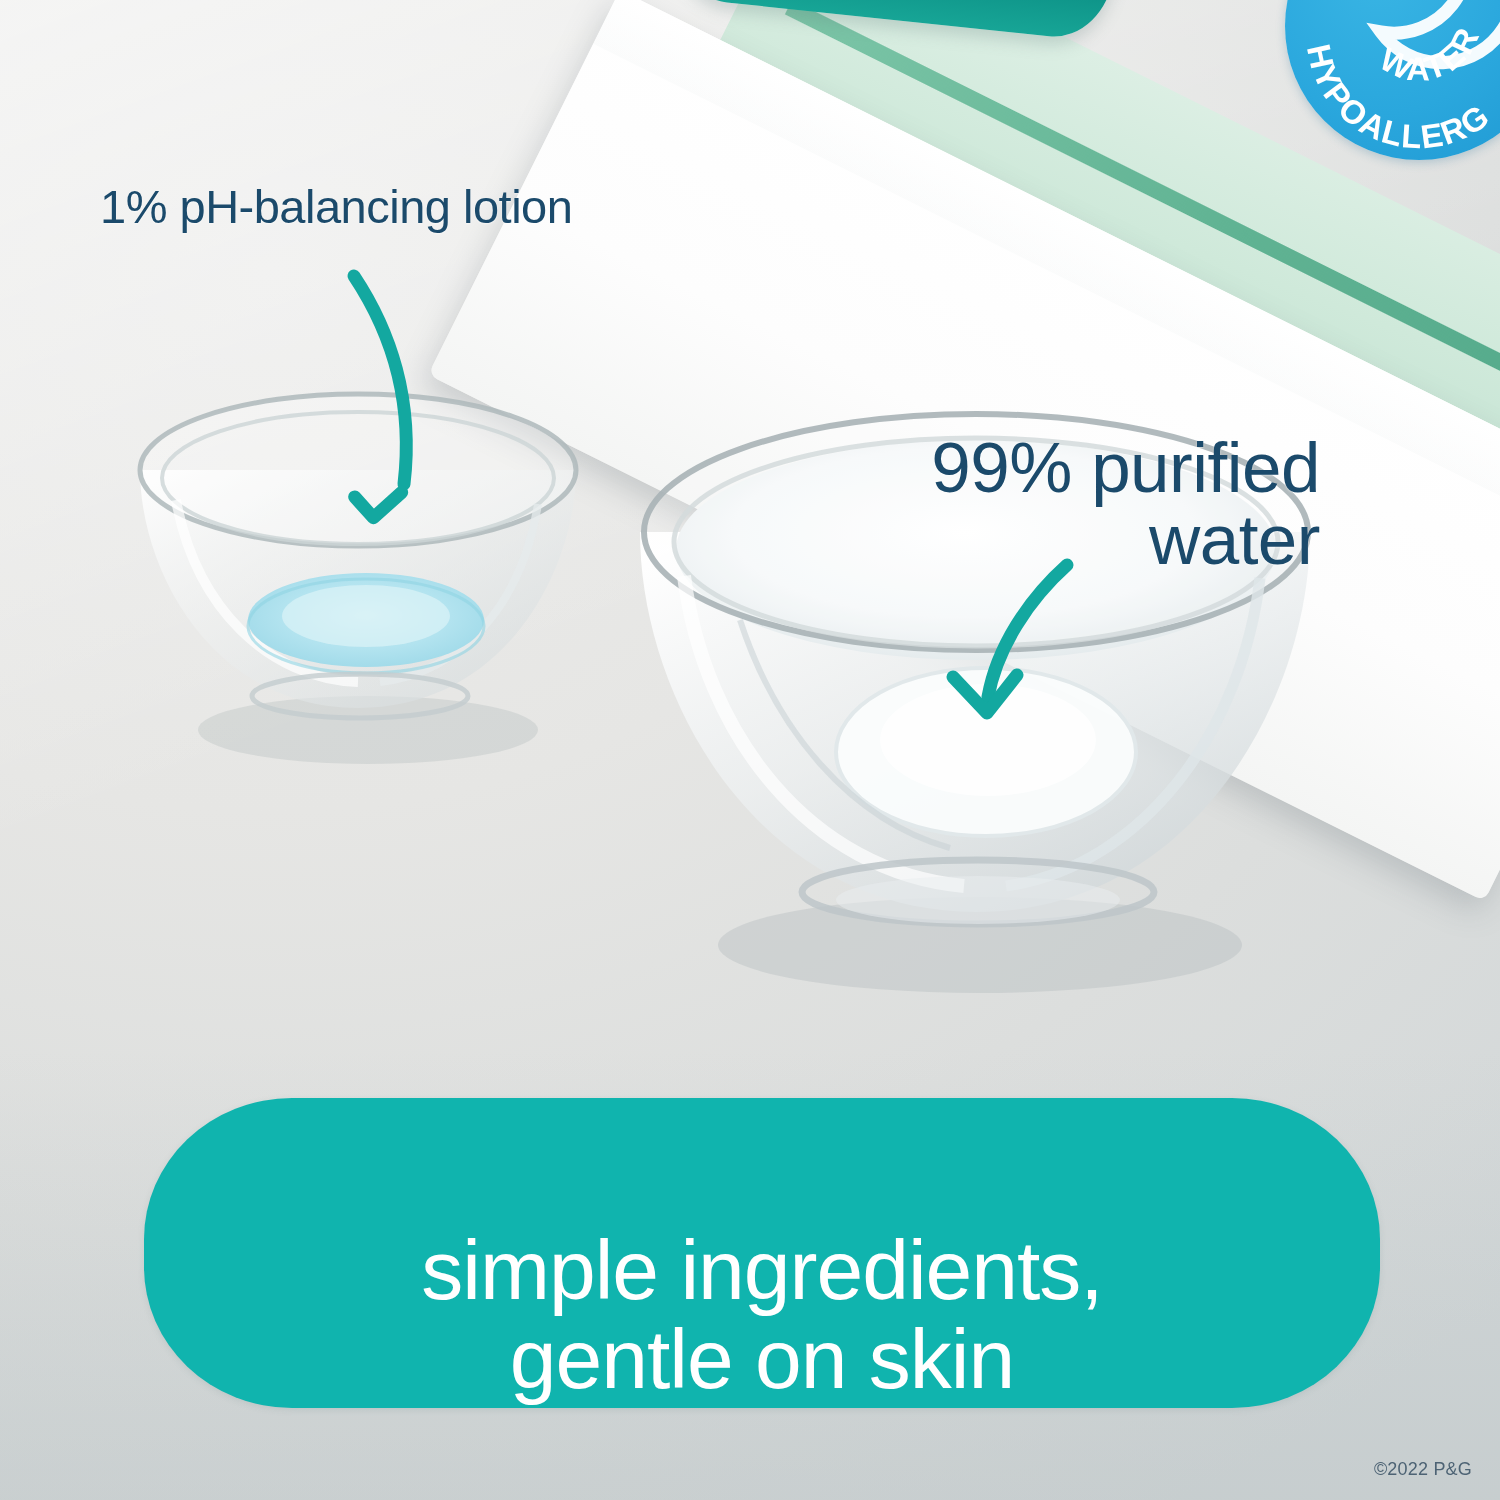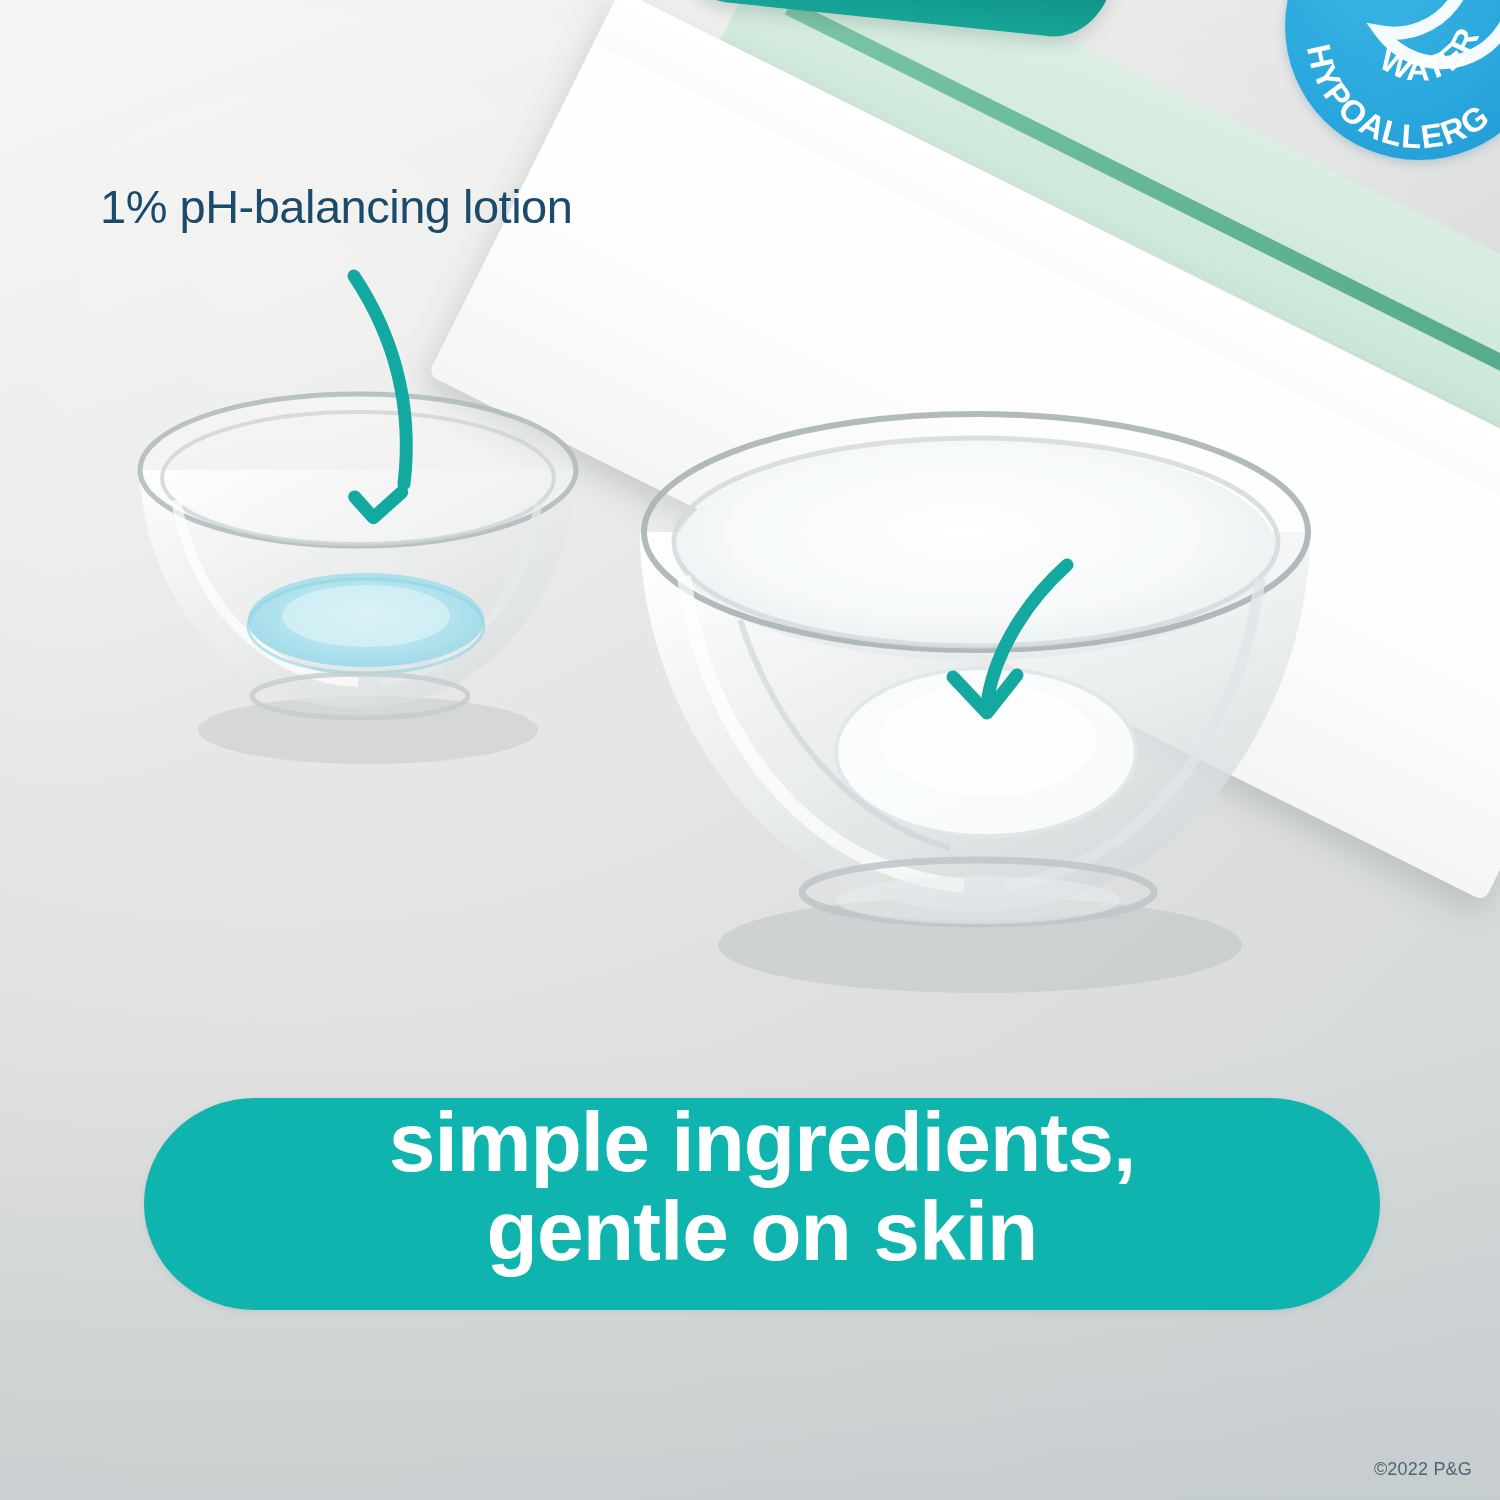--- a/index.html
+++ b/index.html
@@ -133,28 +133,27 @@
 
   
   .arrow { position: absolute; pointer-events: none; }
   #arrow-lotion { left: 318px; top: 248px; width: 150px; height: 300px; }
   #arrow-water  { left: 925px; top: 555px; width: 160px; height: 190px; }
 
   
   #banner {
     position: absolute;
     left: 144px; top: 1098px;
-    width: 1236px; height: 212px;
+    width: 1236px; height: 310px;
     background: #10b4ae;
     border-radius: 148px / 141px;
     display: flex;
-    align-items: flex-start;
+    align-items: flex-end;
     justify-content: center;
     box-shadow: 0 2px 6px rgba(110,140,140,0.18);
-    font-weight: bold;
   }
   #banner-text {
     color: #ffffff;
     font-size: 84px;
     line-height: 1.06;
     text-align: center;
     letter-spacing: -1px;
     white-space: pre-line;
     padding-bottom: 4px;
   }
@@ -277,20 +276,21 @@
     </svg>
   </div>
 
   <div class="callout" id="callout-lotion">1% pH-balancing lotion</div>
 
   <svg class="arrow" id="arrow-lotion" viewBox="0 0 150 300" xmlns="http://www.w3.org/2000/svg">
     <path d="M 36 28 C 72 82 96 152 86 236" fill="none" stroke="#13a8a0" stroke-width="13" stroke-linecap="round"></path>
     <path d="M 44 240 L 44 268 L 82 268" fill="none" stroke="#13a8a0" stroke-width="13" stroke-linecap="round" stroke-linejoin="round" transform="rotate(-42 52 254)"></path>
   </svg>
 
+  <div class="callout" id="callout-water">99% purified water</div>
 
   <svg class="arrow" id="arrow-water" viewBox="0 0 160 190" xmlns="http://www.w3.org/2000/svg">
     <path d="M 142 10 C 104 44 72 92 63 142" fill="none" stroke="#13a8a0" stroke-width="13" stroke-linecap="round"></path>
     <path d="M 28 122 L 62 158 L 92 120" fill="none" stroke="#13a8a0" stroke-width="13" stroke-linecap="round" stroke-linejoin="round"></path>
   </svg>
 
   <div id="banner">
     <div id="banner-text">simple ingredients,
 gentle on skin</div>
   </div>

